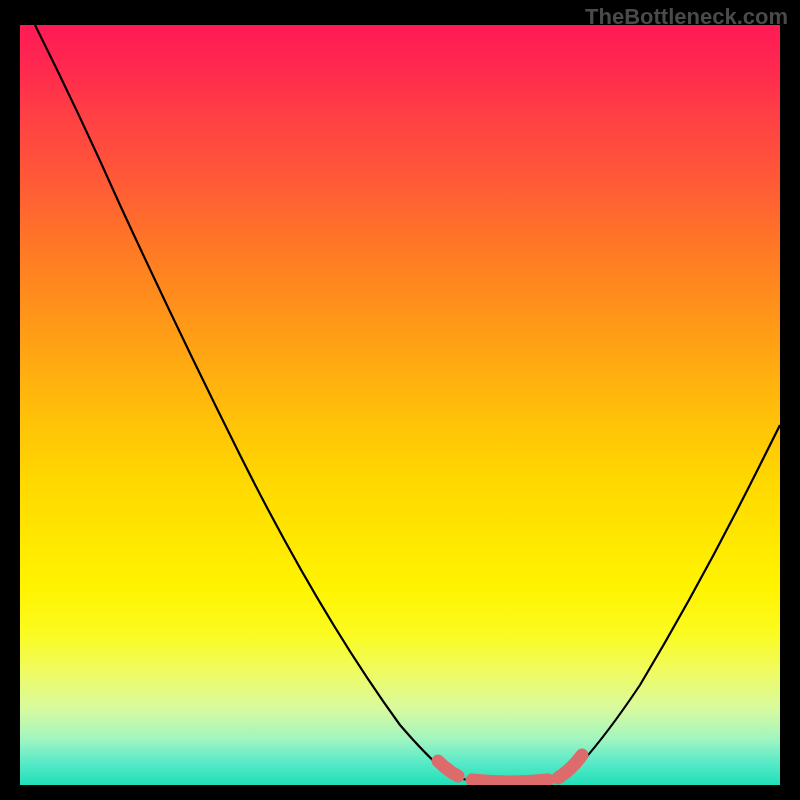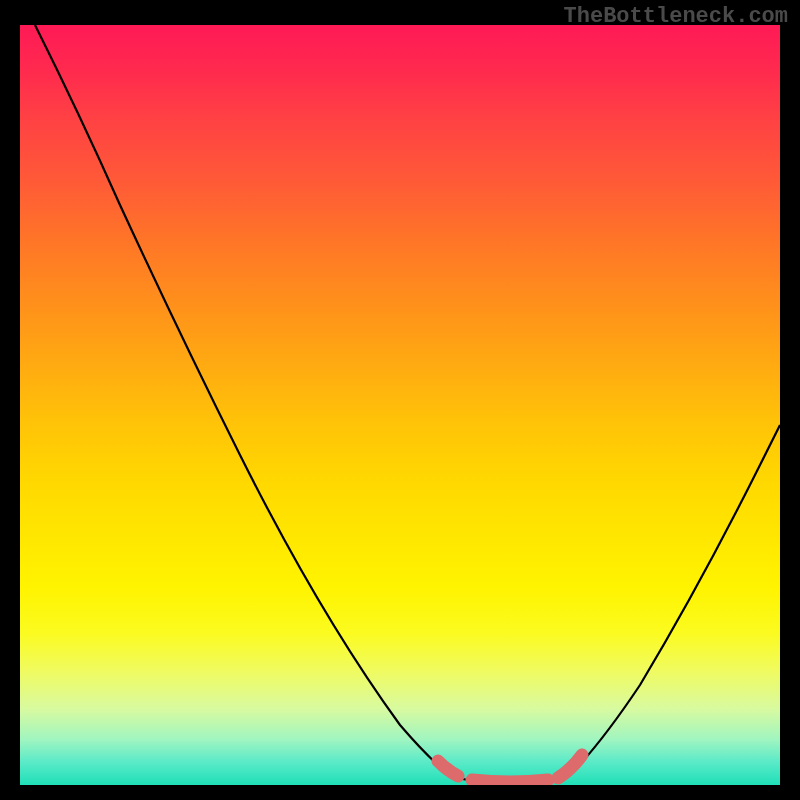--- a/index.html
+++ b/index.html
@@ -12,21 +12,20 @@
     overflow: hidden;
   }
   .watermark {
     position: absolute;
     top: 4px;
     right: 12px;
     color: #4a4a4a;
     font-size: 22px;
     font-weight: bold;
     z-index: 10;
-    font-family: Liberation Mono, monospace;
   }
   .plot-area {
     position: absolute;
     left: 20px;
     top: 25px;
     width: 760px;
     height: 760px;
     background: linear-gradient(to bottom,
       #ff1a56 0%,
       #ff2a4e 6%,

